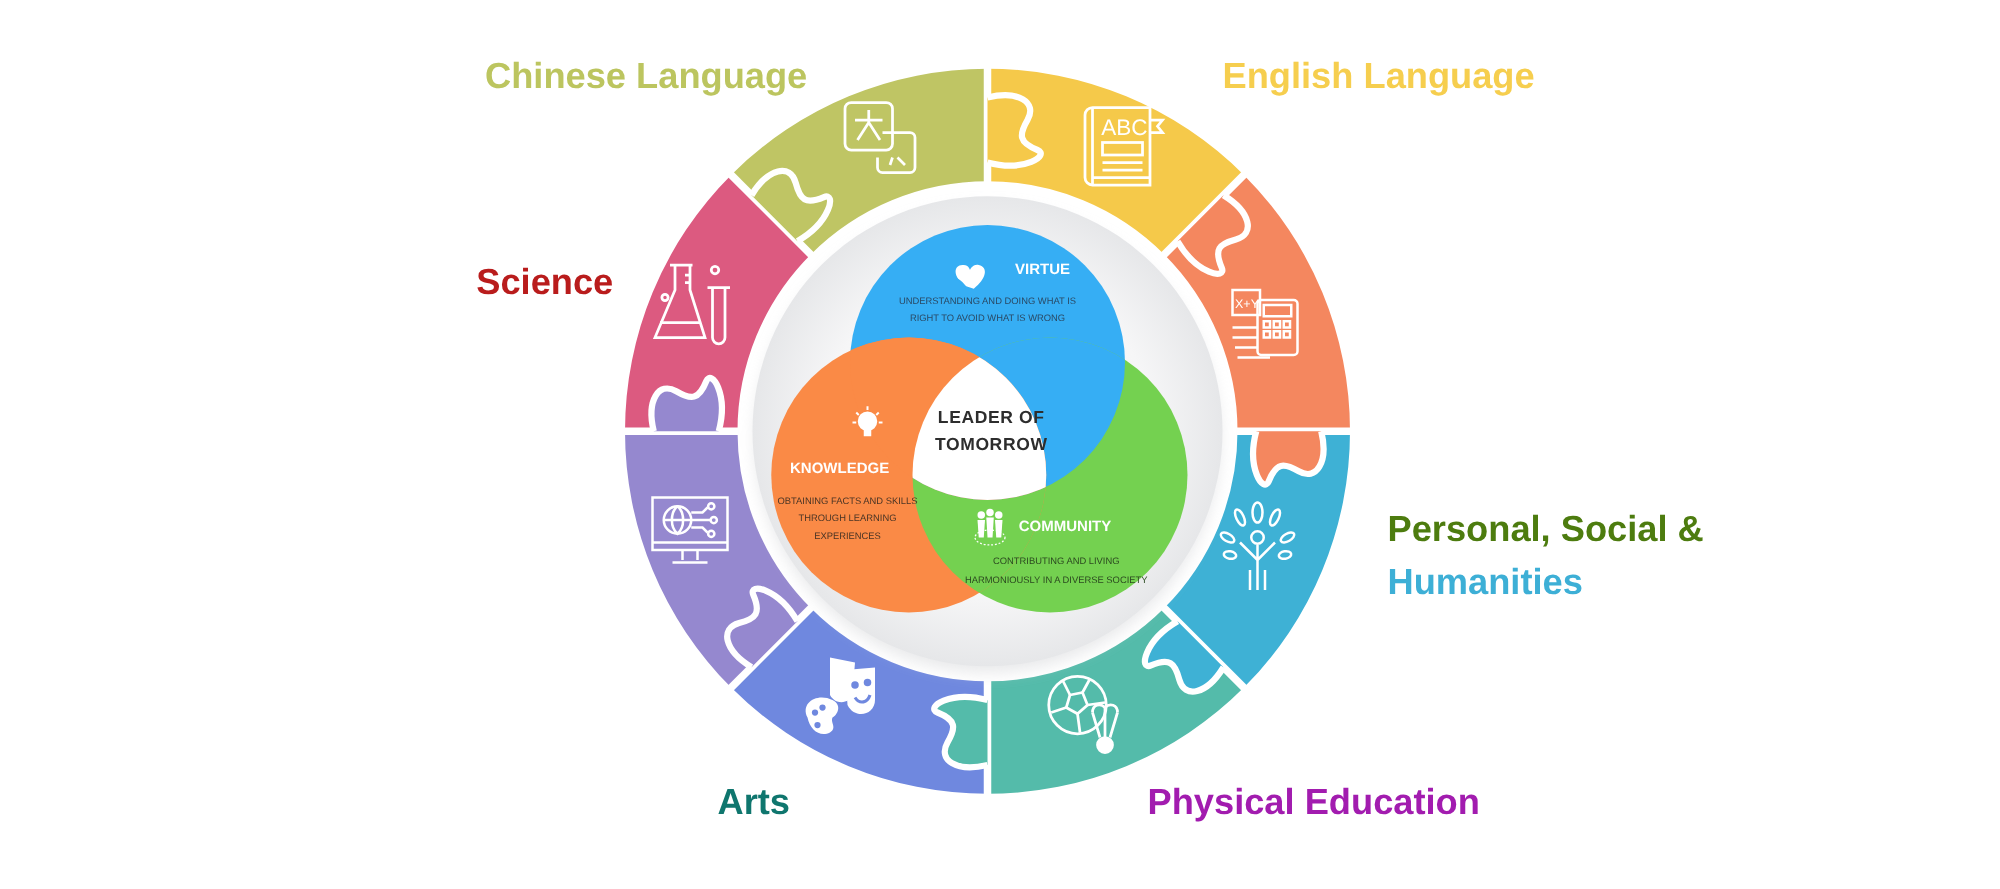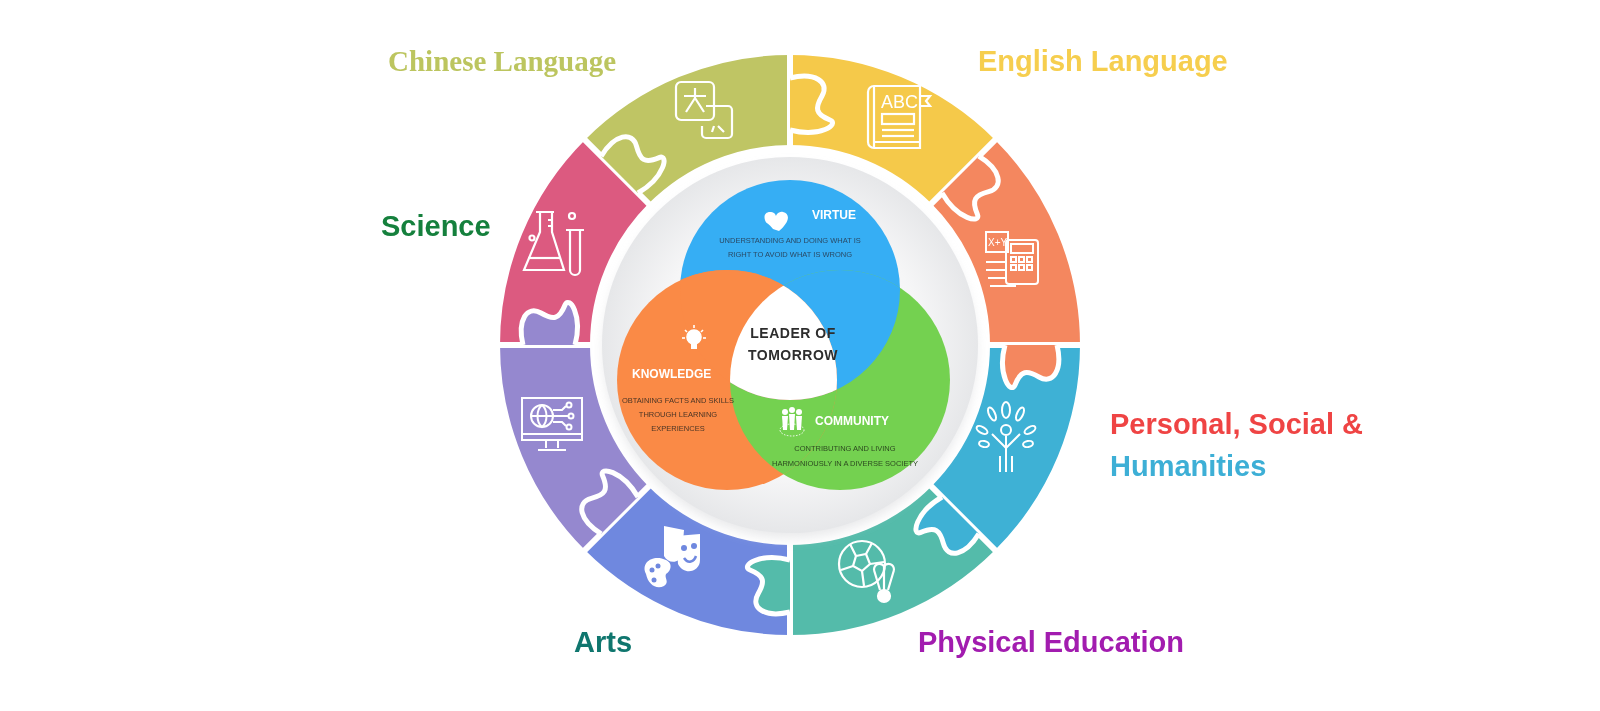--- a/index.html
+++ b/index.html
@@ -246,20 +246,20 @@
       <path d="M14,4 H32 M18,4 V24 L2,62 H42 L30,24 V4"></path>
       <path d="M6,50 H38"></path>
       <path d="M44,22 H62 M48,22 V62 A5,5 0 0 0 58,62 V22"></path>
       <circle cx="50" cy="8" r="3"></circle>
       <circle cx="10" cy="30" r="2.5"></circle>
       <path d="M30,12 H26 M30,18 H26"></path>
     </g>
   </svg>
 
   
-  <div class="label" style="left:388px; top:41px; color:#BCC55F;font-family:Liberation Serif, serif;">Chinese Language</div>
+  <div class="label" style="left:388px; top:41px; color:#BCC55F;">Chinese Language</div>
   <div class="label" style="left:950px; top:41px; color:#F6CE4E;margin-left:28px;">English Language</div>
-  <div class="label" style="left:381px; top:206px; color:#15803d;">Science</div>
-  <div class="label" style="left:1110px; top:404px; color:#ef4444;">Personal, Social &amp;</div>
+  <div class="label" style="left:381px; top:206px; color:#b91c1c;">Science</div>
+  <div class="label" style="left:1110px; top:404px; color:#4d7c0f;">Personal, Social &amp;</div>
   <div class="label" style="left:1110px; top:446px; color:#3DAFD6;">Humanities</div>
   <div class="label" style="left:574px; top:622px; color:#0f766e;">Arts</div>
   <div class="label" style="left:918px; top:622px; color:#a21caf;">Physical Education</div>
 </div>
 
 </body></html>

